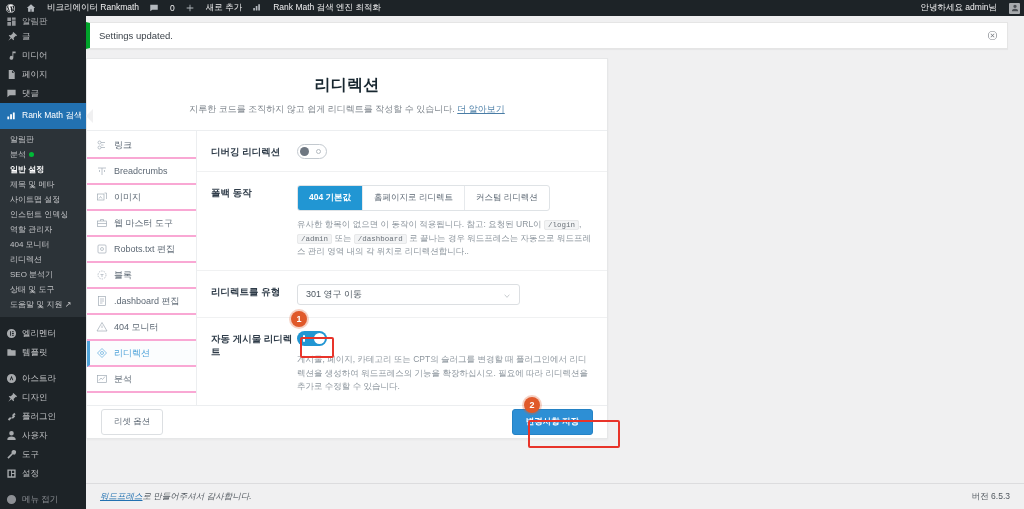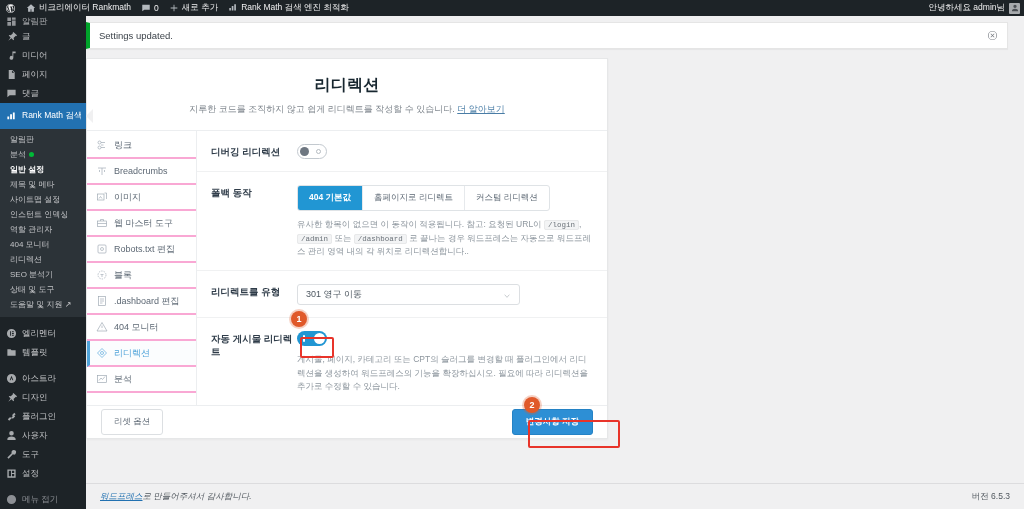--- a/index.html
+++ b/index.html
@@ -13,24 +13,24 @@
   }
 
   
   .adminbar {
     position: absolute; top: 0; left: 0; width: 1024px; height: 16px;
     background: #1d2327; color: #f0f0f1;
     display: flex; align-items: center;
     font-size: 8.5px; z-index: 50;
   }
   .ab-item {
-    display: flex; align-items: center; gap: 3px;
+    display: flex; align-items: center; gap: 11px;
     padding: 0 5px; height: 16px; white-space: nowrap; color: #f0f0f1;
   }
-  .ab-right { margin-left: auto; display: flex; align-items: center; gap: 4px; padding-right: 4px; }
+  .ab-right { margin-left: auto; display: flex; align-items: center; gap: 12px; padding-right: 4px; }
   .ab-avatar { width: 11px; height: 11px; background: #a7aaad; border-radius: 1px;
                display:flex; align-items:center; justify-content:center; }
   .ab-avatar svg { width: 8px; height: 8px; fill: #4b4f54; }
   .icon-wp { width: 11px; height: 11px; fill: #f0f0f1; }
   .ab-icon { width: 10px; height: 10px; fill: #b4b9be; flex: 0 0 auto; }
 
   
   .adminmenu {
     position: absolute; top: 0; left: 0; width: 86px; height: 509px;
     background: #1d2327; color: #c3c4c7;

